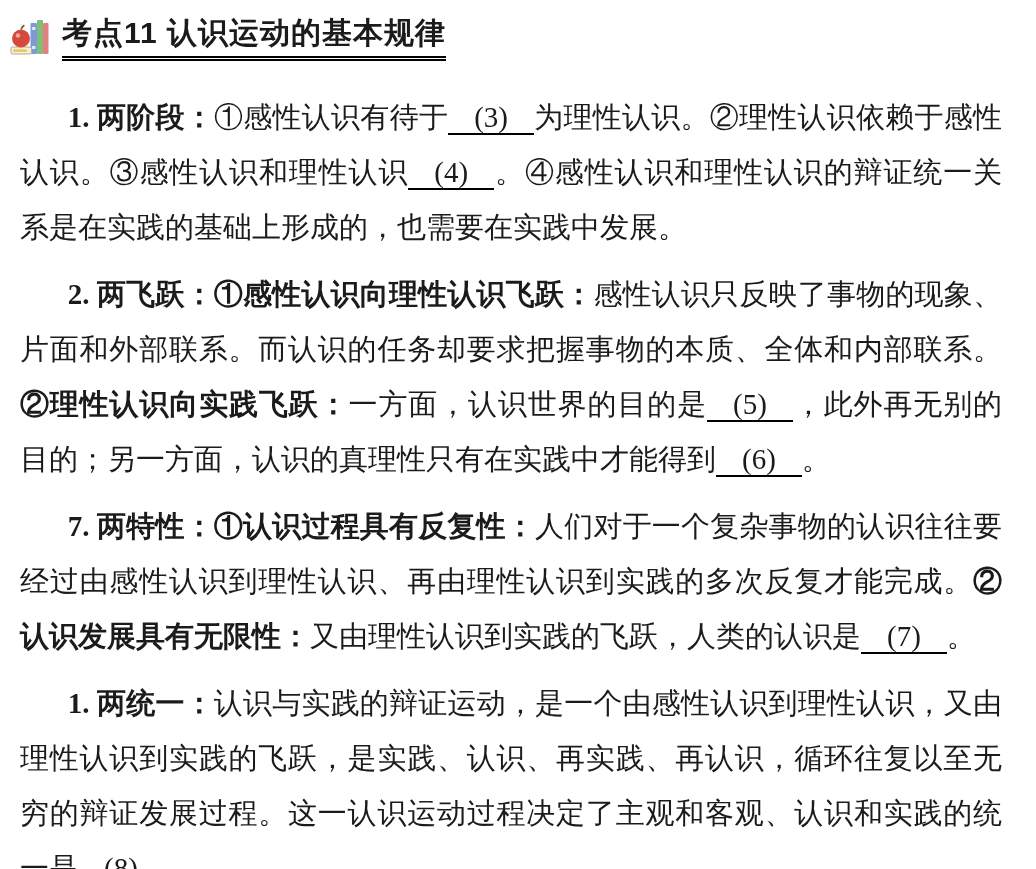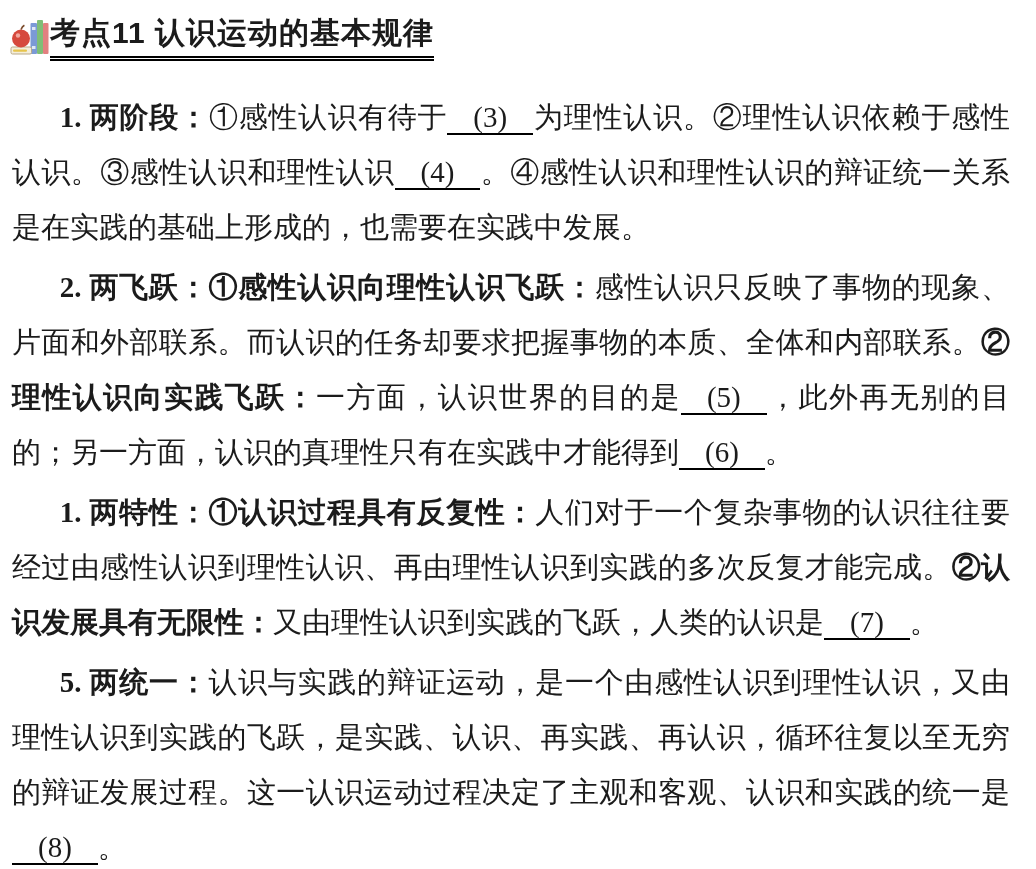--- a/index.html
+++ b/index.html
@@ -22,20 +22,21 @@
   .page{
     width:1036px;
     min-height:869px;
     box-sizing:border-box;
     background:var(--background);
     padding:16px 22px 10px 8px;
   }
   .title-row{
     display:flex;
     align-items:flex-start;
+    gap:12px;
     padding-left:2px;
   }
   .doc-icon{
     flex:0 0 auto;
     margin-top:2px;
   }
   .bk-blue{fill:var(--icon-book-blue);}
   .bk-green{fill:var(--icon-book-green);}
   .bk-red{fill:var(--icon-book-red);}
   .bk-flat{fill:var(--icon-book-flat);stroke:#b9a987;stroke-width:1;}
@@ -53,21 +54,21 @@
     border-bottom:5px double var(--underline);
     padding-bottom:5px;
   }
   .content{
     margin-top:26px;
     font-size:29px;
     line-height:55px;
     text-align:justify;
   }
   .para{
-    margin:4px;
+    margin:12px;
     text-indent:1.65em;
   }
   .para + .para{margin-top:5px;}
   .seg-bold{font-weight:bold;}
   .seg-blank{
     border-bottom:2px solid var(--underline);
     padding:0 26px;
     white-space:nowrap;
   }
 </style>
@@ -89,16 +90,16 @@
         <circle class="apple-hi" cx="8" cy="17.5" r="2.2"></circle>
         <path d="M11 11.5 q1.2 -3 3.4 -4.2" stroke="#7a4a2a" stroke-width="1.6" fill="none"></path>
       </svg>
     </span>
     <h1 class="page-title">考点11 认识运动的基本规律</h1>
   </header>
 
   <main class="content">
       <p class="para"><span class="seg seg-bold">1. 两阶段：</span><span class="seg seg-normal">①感性认识有待于</span><span class="seg seg-blank">(3)</span><span class="seg seg-normal">为理性认识。②理性认识依赖于感性认识。③感性认识和理性认识</span><span class="seg seg-blank">(4)</span><span class="seg seg-normal">。④感性认识和理性认识的辩证统一关系是在实践的基础上形成的，也需要在实践中发展。</span></p>
       <p class="para"><span class="seg seg-bold">2. 两飞跃：①感性认识向理性认识飞跃：</span><span class="seg seg-normal">感性认识只反映了事物的现象、片面和外部联系。而认识的任务却要求把握事物的本质、全体和内部联系。</span><span class="seg seg-bold">②理性认识向实践飞跃：</span><span class="seg seg-normal">一方面，认识世界的目的是</span><span class="seg seg-blank">(5)</span><span class="seg seg-normal">，此外再无别的目的；另一方面，认识的真理性只有在实践中才能得到</span><span class="seg seg-blank">(6)</span><span class="seg seg-normal">。</span></p>
-      <p class="para"><span class="seg seg-bold">1. 两特性：①认识过程具有反复性：</span><span class="seg seg-normal">人们对于一个复杂事物的认识往往要经过由感性认识到理性认识、再由理性认识到实践的多次反复才能完成。</span><span class="seg seg-bold">②认识发展具有无限性：</span><span class="seg seg-normal">又由理性认识到实践的飞跃，人类的认识是</span><span class="seg seg-blank">(7)</span><span class="seg seg-normal">。</span></p>
-      <p class="para"><span class="seg seg-bold">5. 两统一：</span><span class="seg seg-normal">认识与实践的辩证运动，是一个由感性认识到理性认识，又由理性认识到实践的飞跃，是实践、认识、再实践、再认识，循环往复以至无穷的辩证发展过程。这一认识运动过程决定了主观和客观、认识和实践的统一是</span><span class="seg seg-blank">(8)</span><span class="seg seg-normal">。</span></p>
+      <p class="para"><span class="seg seg-bold">7. 两特性：①认识过程具有反复性：</span><span class="seg seg-normal">人们对于一个复杂事物的认识往往要经过由感性认识到理性认识、再由理性认识到实践的多次反复才能完成。</span><span class="seg seg-bold">②认识发展具有无限性：</span><span class="seg seg-normal">又由理性认识到实践的飞跃，人类的认识是</span><span class="seg seg-blank">(7)</span><span class="seg seg-normal">。</span></p>
+      <p class="para"><span class="seg seg-bold">1. 两统一：</span><span class="seg seg-normal">认识与实践的辩证运动，是一个由感性认识到理性认识，又由理性认识到实践的飞跃，是实践、认识、再实践、再认识，循环往复以至无穷的辩证发展过程。这一认识运动过程决定了主观和客观、认识和实践的统一是</span><span class="seg seg-blank">(8)</span><span class="seg seg-normal">。</span></p>
     </main>
 </div>
 
 </body></html>

